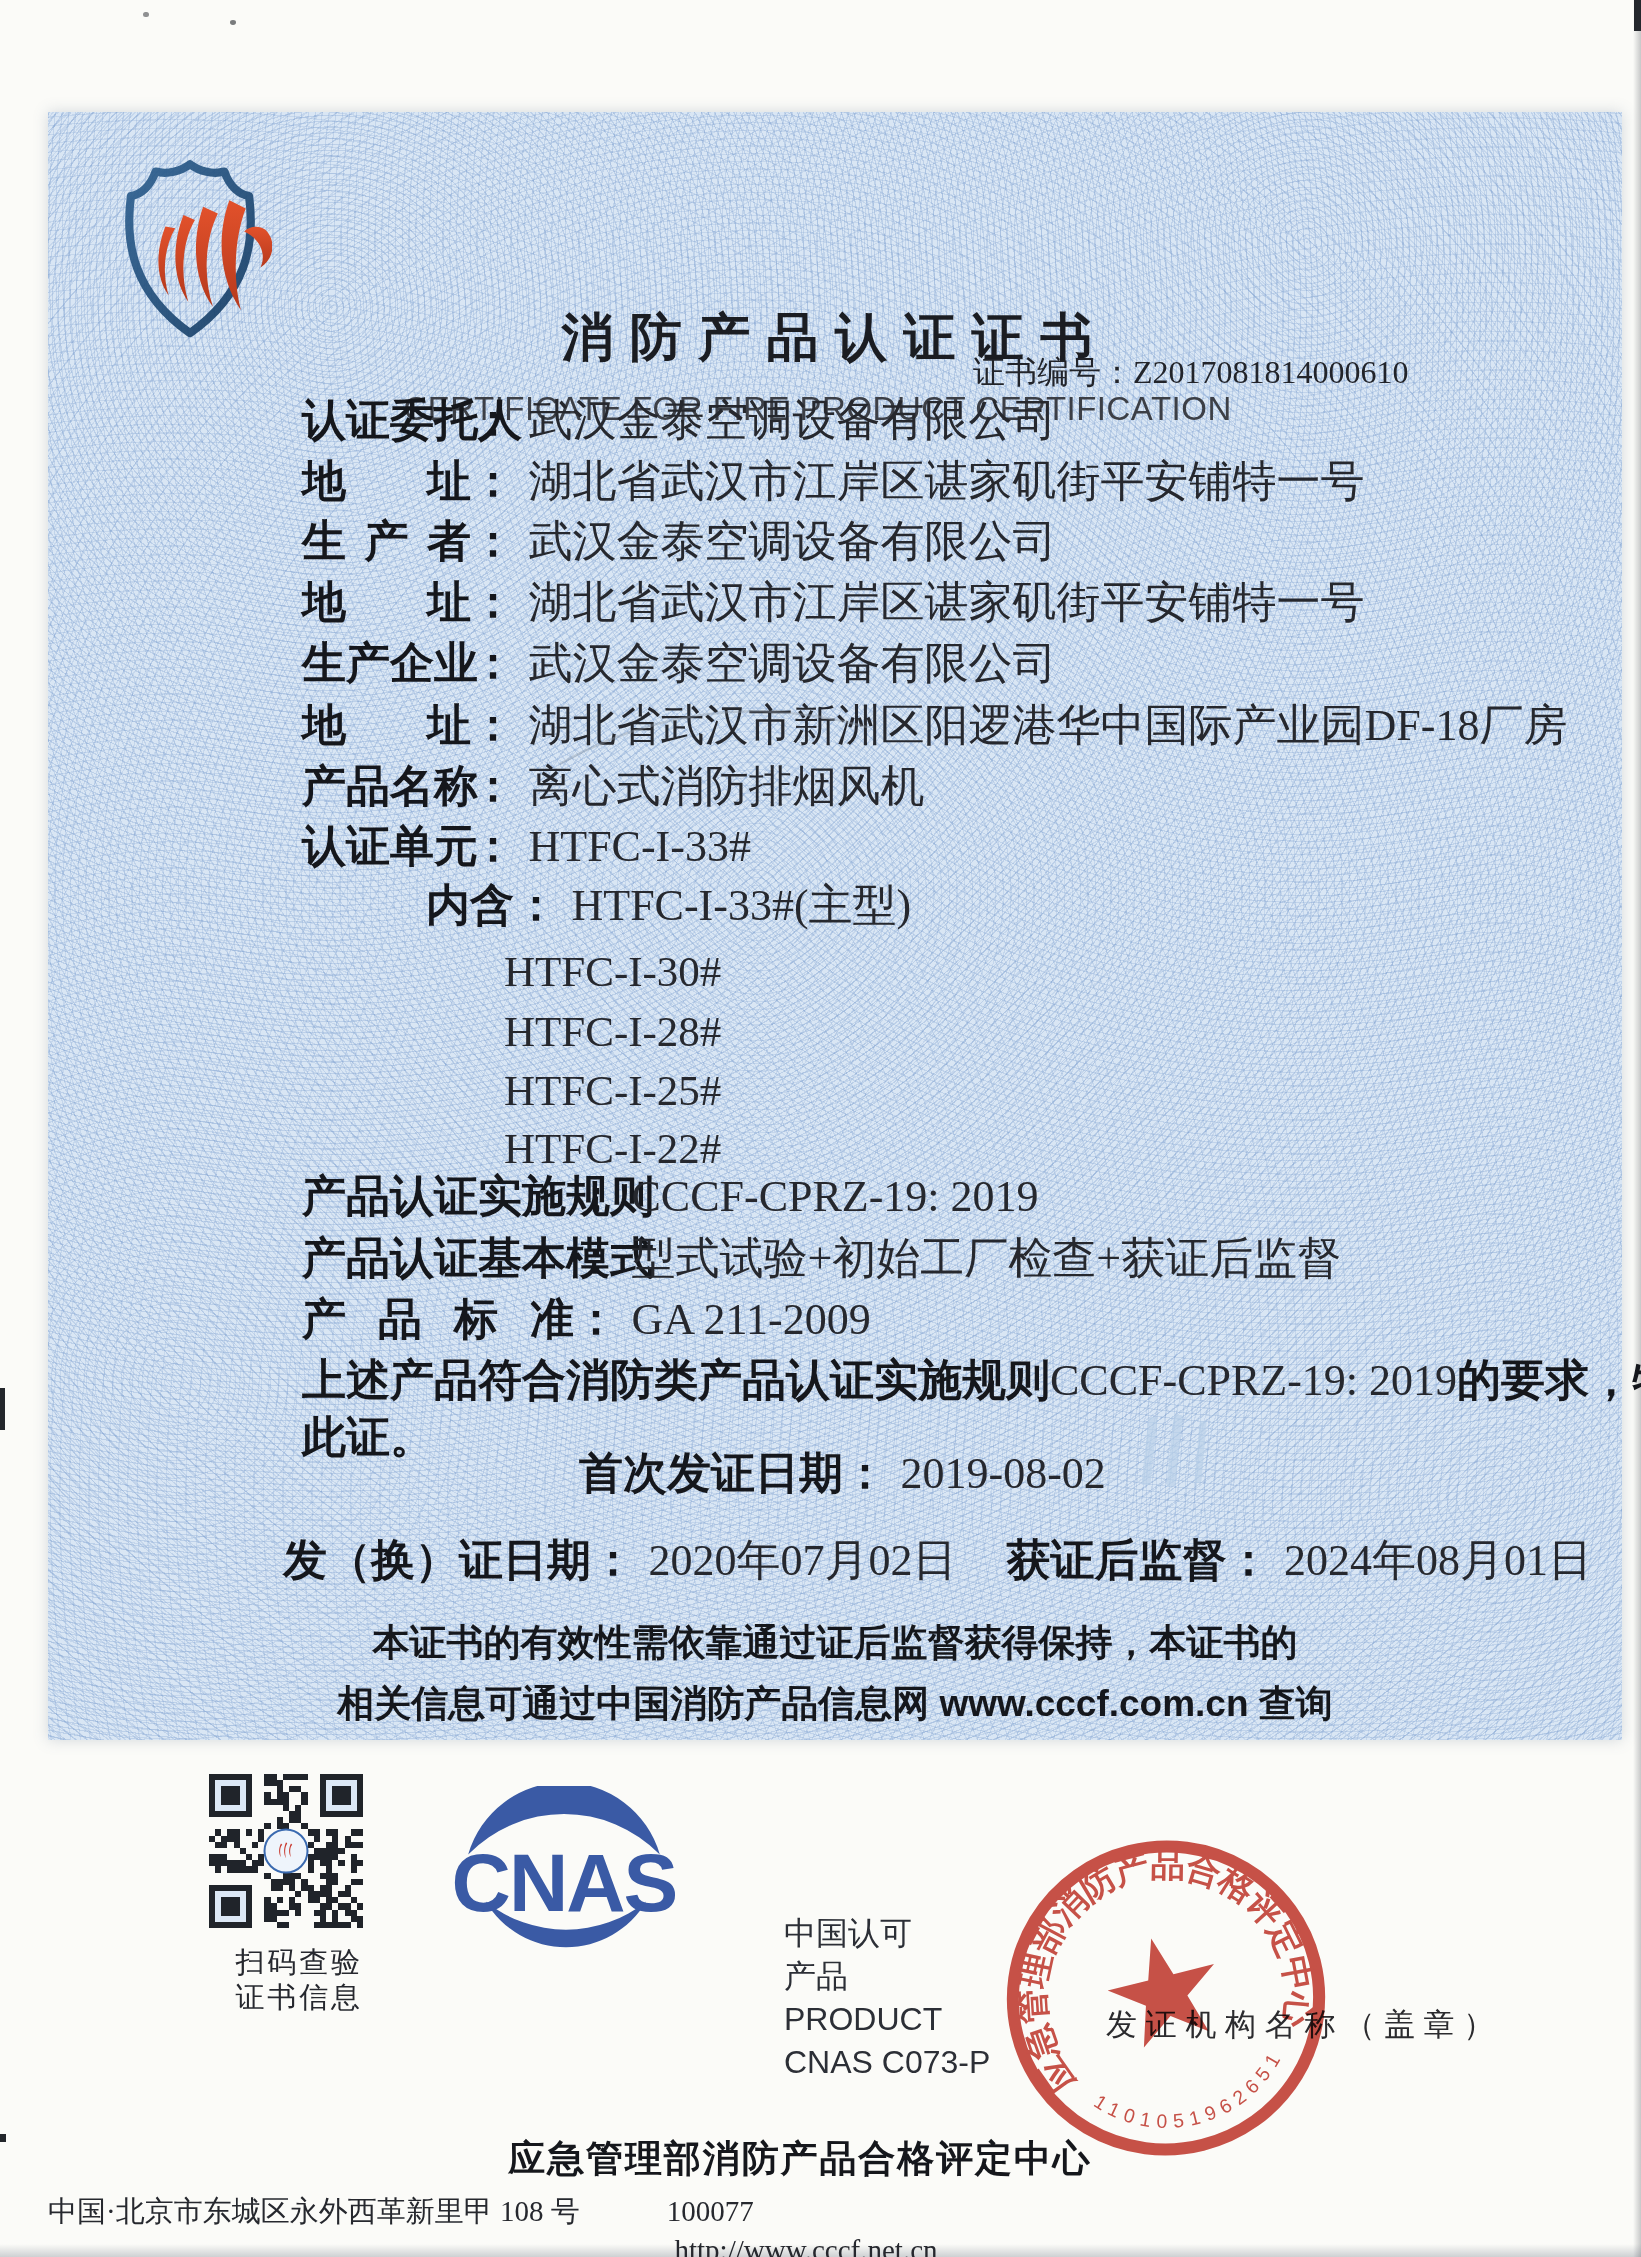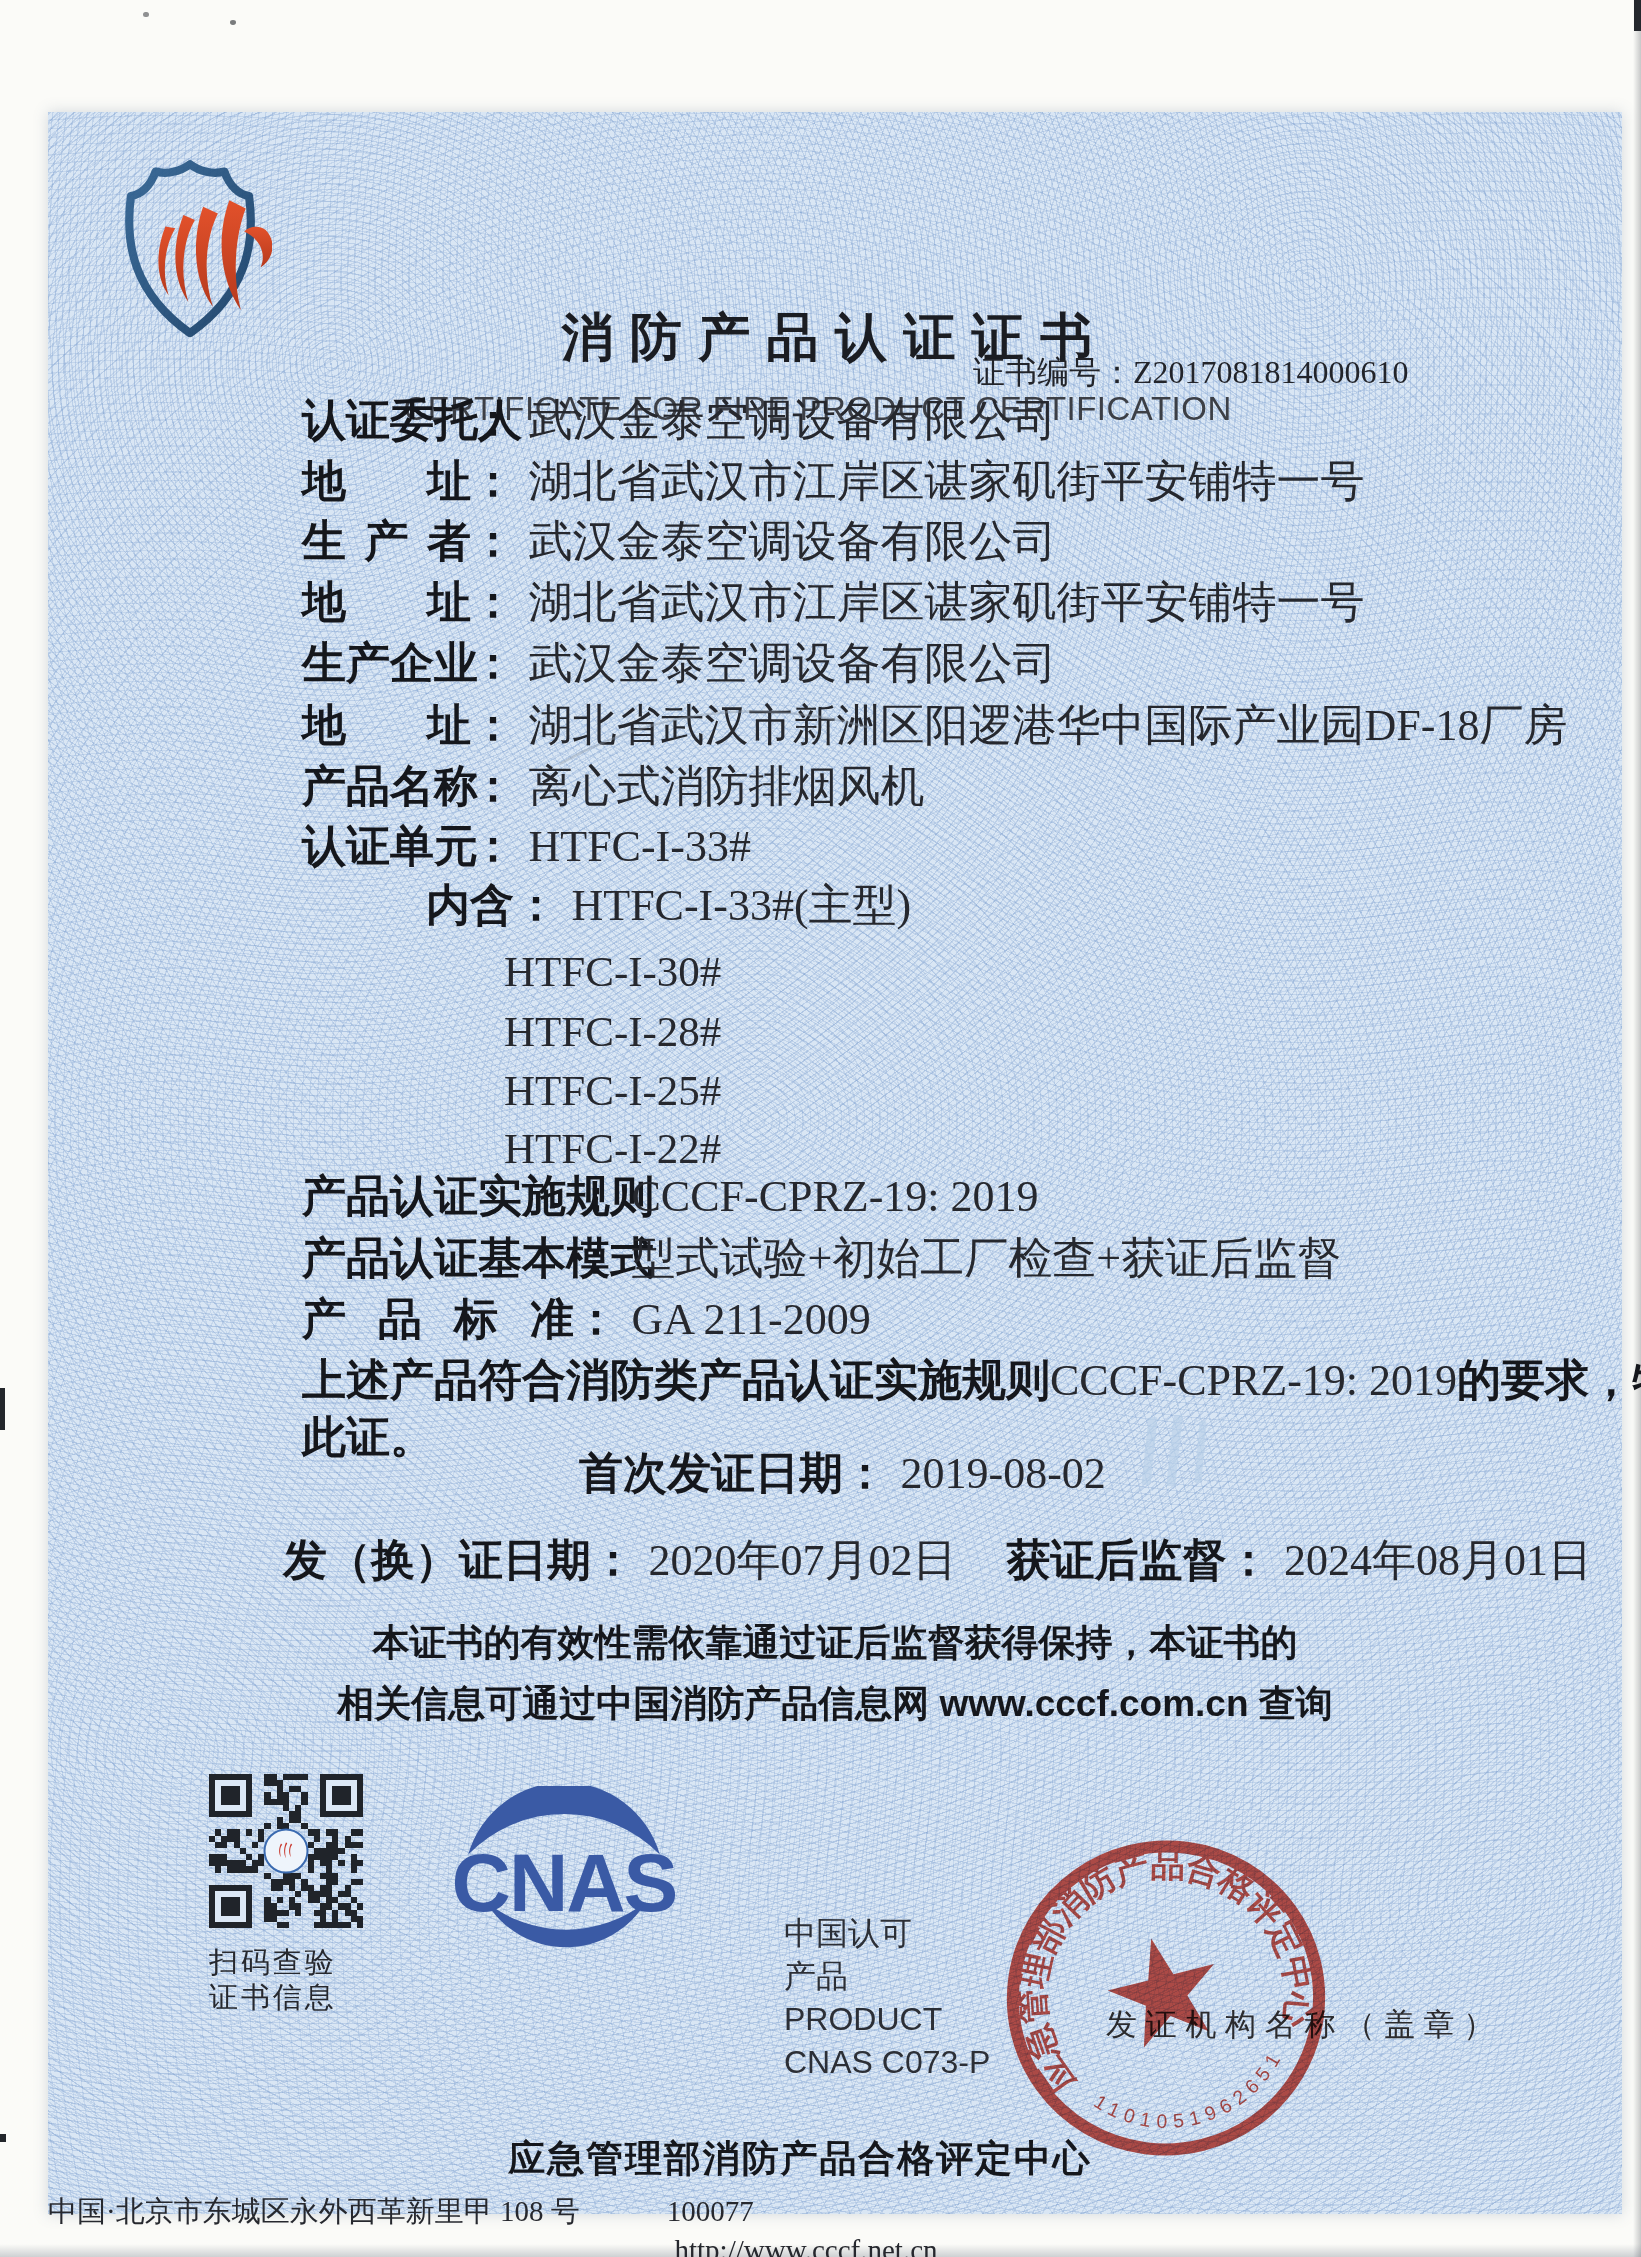--- a/index.html
+++ b/index.html
@@ -4,21 +4,21 @@
 <style>
   html,body{margin:0;padding:0;}
   body{
     width:1641px;height:2257px;position:relative;overflow:hidden;
     background:#fbfbf8;
     font-family:"Liberation Sans","DejaVu Sans",sans-serif;
     color:#1f2126;
   }
   
   .sheet{
-    position:absolute;left:48px;top:112px;width:1574px;height:2102px;
+    position:absolute;left:48px;top:112px;width:1574px;height:1628px;
     background-color:#d9e6f4;
     background-image:
       repeating-radial-gradient(circle at 18% 12%, rgba(122,157,206,.30) 0 1.2px, rgba(255,255,255,0) 1.2px 5.8px),
       repeating-radial-gradient(circle at 80% 8%,  rgba(122,157,206,.26) 0 1.2px, rgba(255,255,255,0) 1.2px 6.8px),
       repeating-radial-gradient(circle at 45% 48%, rgba(122,157,206,.22) 0 1.2px, rgba(255,255,255,0) 1.2px 7.7px),
       repeating-radial-gradient(circle at 8% 78%,  rgba(122,157,206,.22) 0 1.2px, rgba(255,255,255,0) 1.2px 8.7px),
       repeating-radial-gradient(circle at 92% 85%, rgba(122,157,206,.20) 0 1.2px, rgba(255,255,255,0) 1.2px 9.7px);
     box-shadow:0 0 13.5px rgba(90,110,140,.25);
   }
   .abs{position:absolute;white-space:nowrap;}
@@ -39,21 +39,21 @@
   .unit{left:456px;font-family:"Liberation Serif","DejaVu Serif",serif;font-size:43px;color:#26282e;}
   .rlabel{display:inline-block;width:272px;font-weight:700;text-align:justify;text-align-last:justify;color:#15171c;}
   .statement,.b{font-weight:700;color:#15171c;}
   .serif-inline{font-family:"Liberation Serif","DejaVu Serif",serif;font-weight:400;color:#26282e;}
   .datesrow .b{font-weight:700;}
   .notice{left:0;right:0;text-align:center;font-size:37px;font-weight:700;color:#15171c;}
   
   .qr{left:210px;top:1774px;width:154px;height:154px;}
   .qr-logo{position:absolute;left:50%;top:50%;width:41px;height:41px;transform:translate(-50%,-50%);
            background:#eef4fb;border:2.9px solid #3a6ab0;border-radius:50%;display:flex;align-items:center;justify-content:center;}
-  .qr-cap{left:210px;width:154px;text-align:left;font-size:29px;letter-spacing:2.9px;
+  .qr-cap{left:210px;width:154px;text-align:right;font-size:29px;letter-spacing:2.9px;
           font-family:Liberation Serif, serif;color:#26282e;}
   .accr{left:736px;top:1800px;font-size:32px;line-height:43px;color:#2c2f36;}
   .accr .cjk{font-family:"Liberation Serif","DejaVu Serif",serif;}
   .issuer{left:1058px;top:1892px;font-size:31px;letter-spacing:8.7px;color:#2b2b2e;
           font-family:"Liberation Serif","DejaVu Serif",serif;}
   .stamp{left:923px;top:1695px;width:390px;height:382px;opacity:.88;mix-blend-mode:multiply;}
   .f-org{left:0;right:0;top:2022px;text-align:center;font-size:37px;font-weight:700;
          color:#15171c;transform:translateX(-35px);letter-spacing:1.9px;}
   .f-addr{left:0;right:0;top:2080px;font-size:29px;
           font-family:"Liberation Serif","DejaVu Serif",serif;color:#26282e;}

